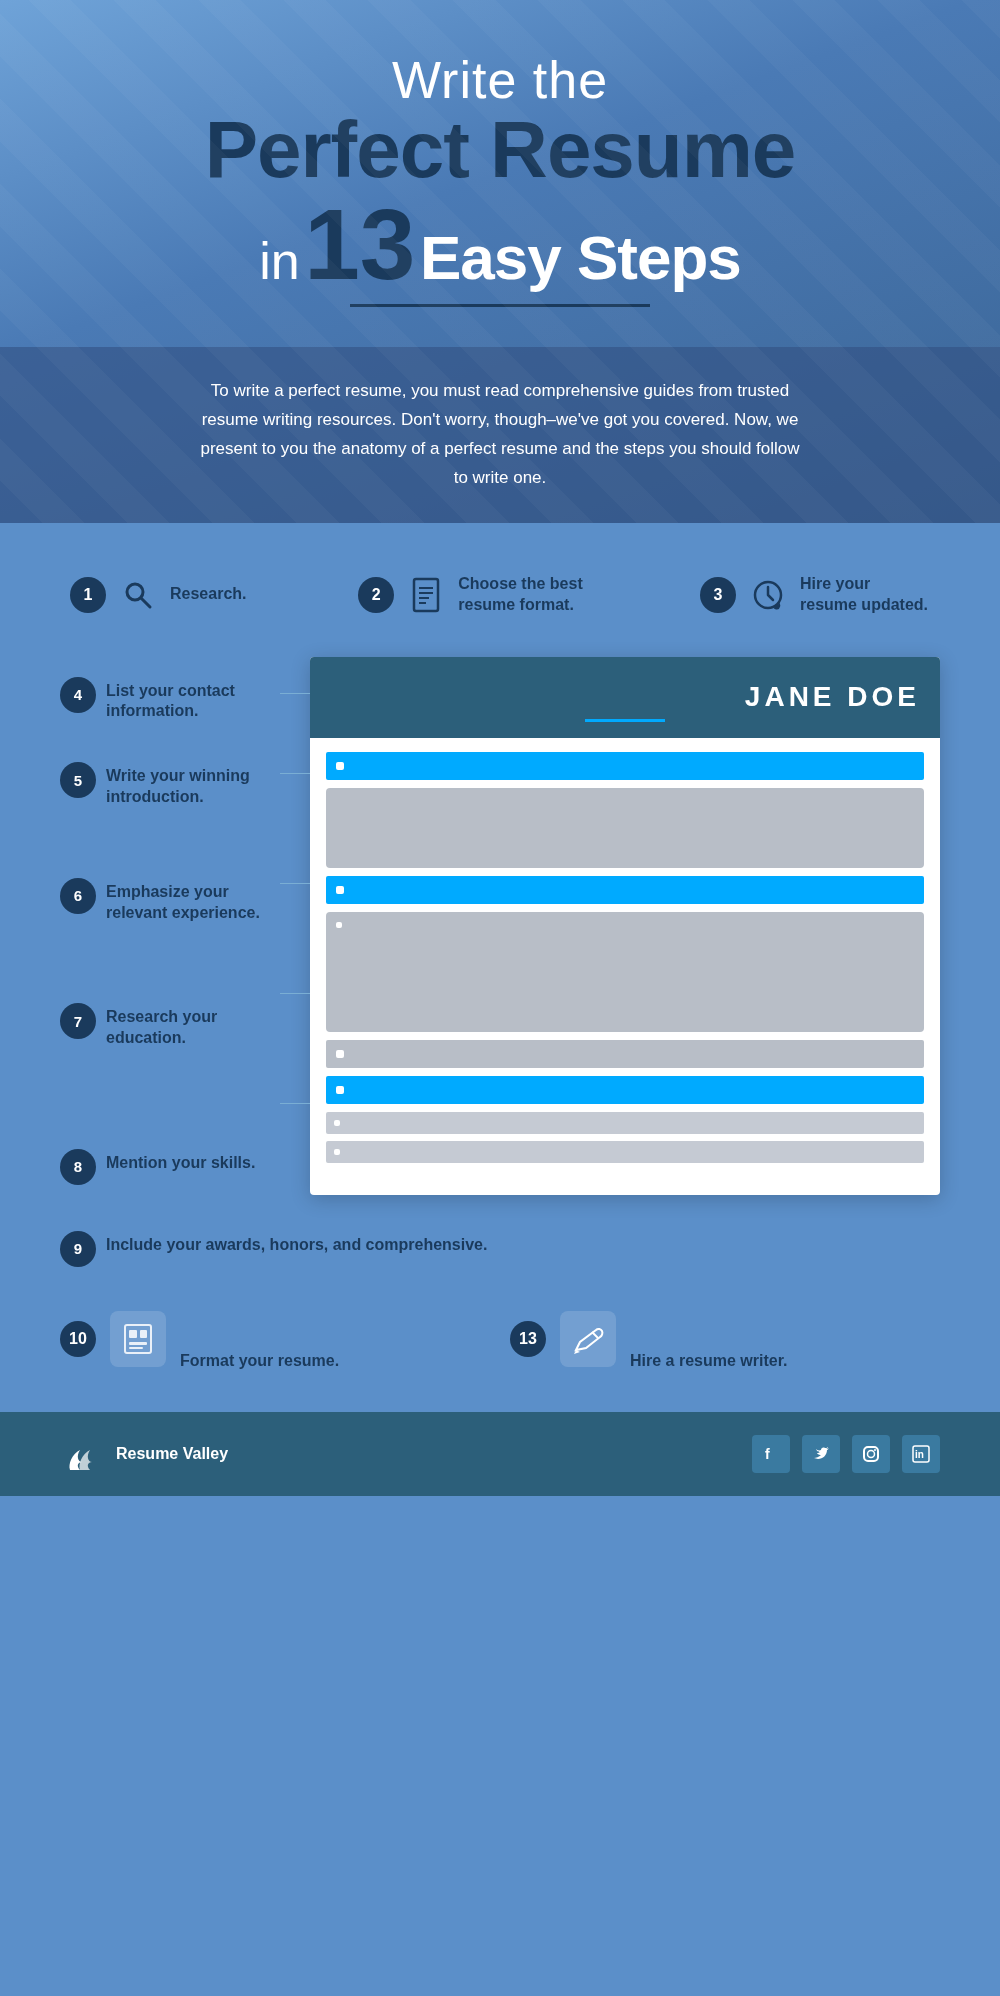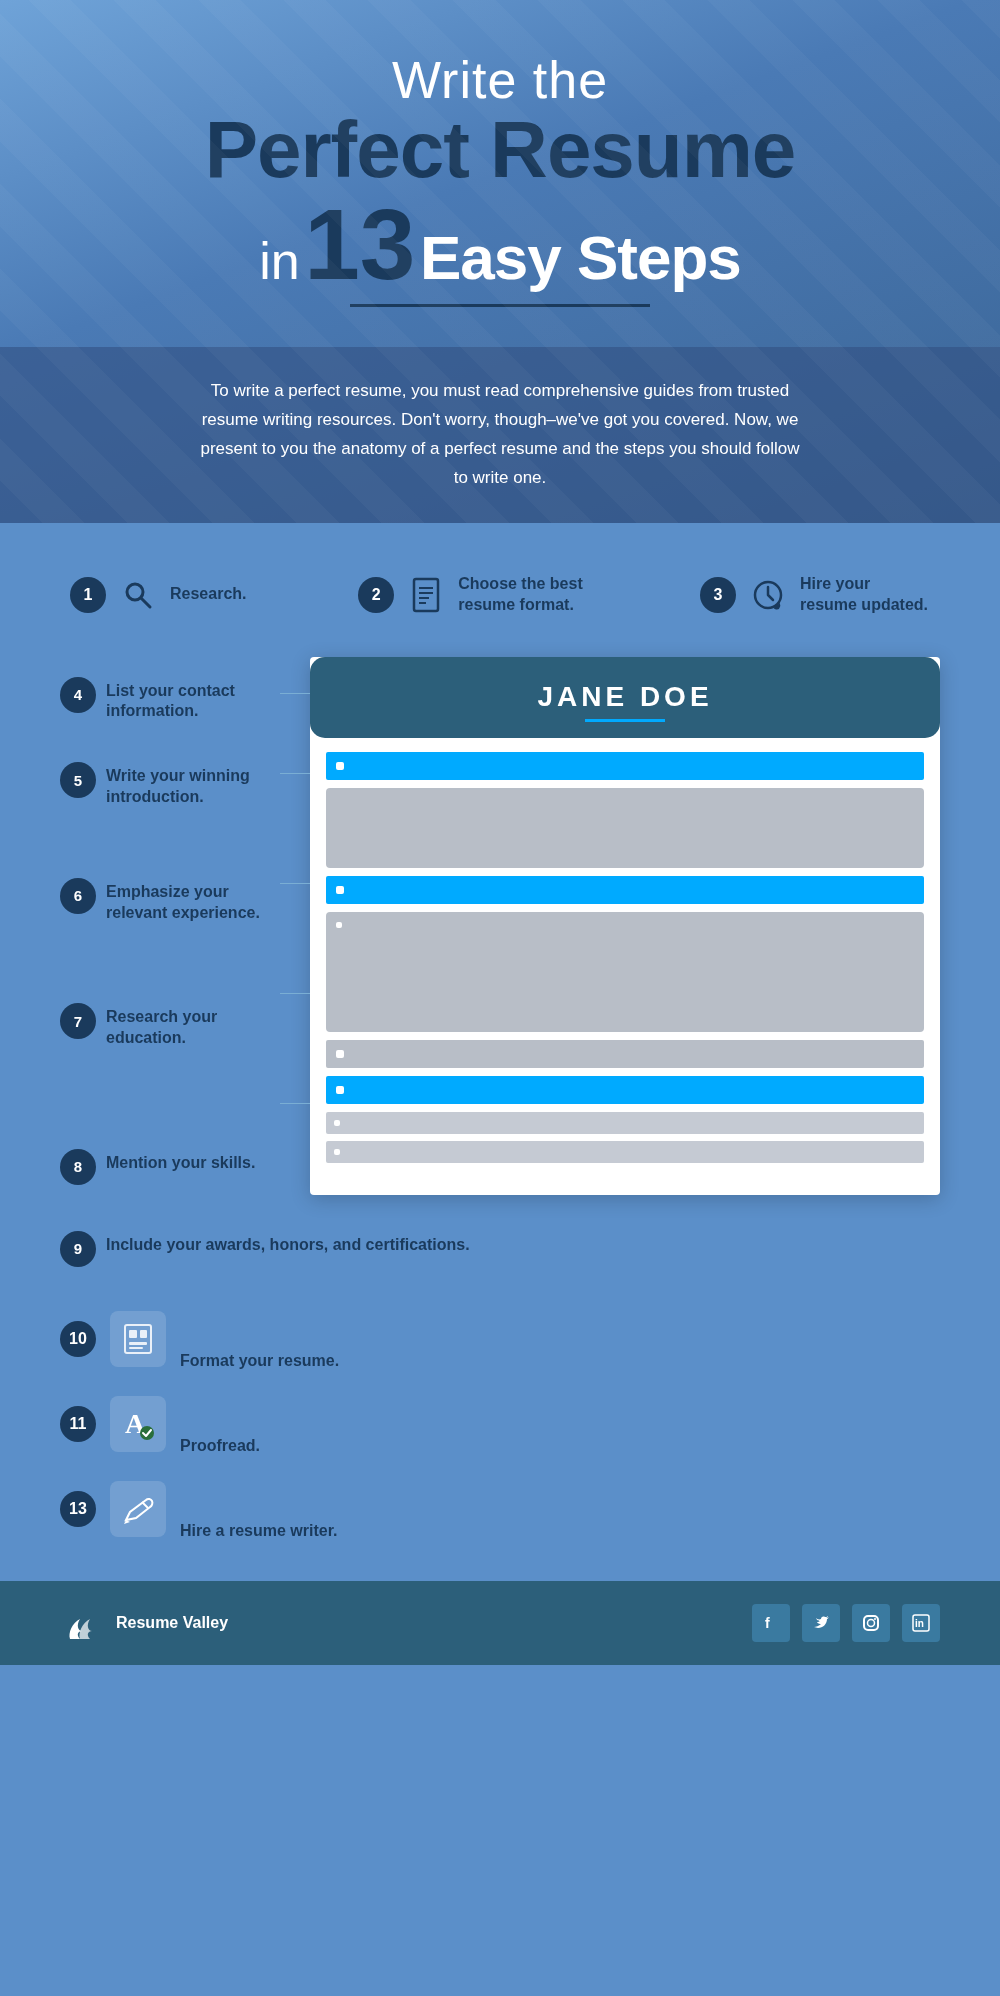--- a/index.html
+++ b/index.html
@@ -181,22 +181,21 @@
     .resume-mockup {
       flex: 1;
       background: #fff;
       border-radius: 4px;
       overflow: hidden;
       box-shadow: 0 4px 20px rgba(0,0,0,0.2);
     }
     .resume-header-section {
       background: #2c5f7a;
       padding: 24px 20px 16px;
-      text-align: center;
-      border-radius: 15px;
+      text-align: right;
     }
     .resume-name {
       color: #fff;
       font-size: 28px;
       font-weight: 700;
       letter-spacing: 4px;
     }
     .resume-name-underline {
       width: 80px;
       height: 3px;
@@ -261,21 +260,21 @@
       display: flex;
       align-items: flex-start;
       gap: 10px;
       margin-bottom: 40px;
       padding-top: 6px;
     }
 
     
     .bottom-steps {
       display: grid;
-      grid-template-columns: 1fr;
+      grid-template-columns: 1fr 1fr;
       gap: 20px 20px;
       margin-bottom: 0;
     }
     .bottom-step-item {
       display: flex;
       align-items: center;
       gap: 14px;
     }
     .bottom-step-icon-box {
       width: 56px;
@@ -461,50 +460,39 @@
         <div class="resume-gray-bar"></div>
         <div class="resume-gray-bar"></div>
 
       </div>
     </div>
 
   </div>
 
   <div class="step9-row">
     <div class="sidebar-step-number">9</div>
-    <div class="sidebar-step-label">Include your awards, honors, and certifications.</div>
+    <div class="sidebar-step-label">Include your awards, honors, and comprehensive.</div>
   </div>
 
   <div class="bottom-steps">
 
     <div class="bottom-step-item">
       <div class="step-number">10</div>
       <div class="bottom-step-icon-box">
         <svg width="34" height="34" viewBox="0 0 34 34" fill="white" opacity="0.85">
           <rect x="4" y="3" width="26" height="28" rx="2" fill="none" stroke="white" stroke-width="2"></rect>
           <rect x="8" y="8" width="8" height="8" rx="1" fill="white"></rect>
           <rect x="19" y="8" width="7" height="8" rx="1" fill="white"></rect>
           <rect x="8" y="20" width="18" height="3" rx="1" fill="white"></rect>
           <rect x="8" y="25" width="14" height="2" rx="1" fill="white"></rect>
         </svg>
       </div>
       <div class="bottom-step-text">Format your resume.</div>
     </div>
 
-    <div class="bottom-step-item">
-      <div class="step-number">11</div>
-      <div class="bottom-step-icon-box">
-        <svg width="34" height="34" viewBox="0 0 34 34" fill="none">
-          <text x="4" y="26" font-size="28" font-weight="900" fill="white" font-family="serif">A</text>
-          <circle cx="26" cy="26" r="7" fill="#2a6e3a"></circle>
-          <polyline points="22,26 25,29 30,23" stroke="white" stroke-width="2" stroke-linecap="round" stroke-linejoin="round"></polyline>
-        </svg>
-      </div>
-      <div class="bottom-step-text">Proofread.</div>
-    </div>
 
 
     <div class="bottom-step-item">
       <div class="step-number">13</div>
       <div class="bottom-step-icon-box">
         <svg width="36" height="34" viewBox="0 0 36 34" fill="none">
           <path d="M6 28 L10 20 L26 8 C28 6 31 7 32 9 C33 11 32 14 30 15 L16 26 Z" stroke="white" stroke-width="2" fill="none"></path>
           <path d="M22 10 L28 16" stroke="white" stroke-width="2"></path>
           <path d="M6 28 L4 32 L10 30 Z" fill="white"></path>
         </svg>

